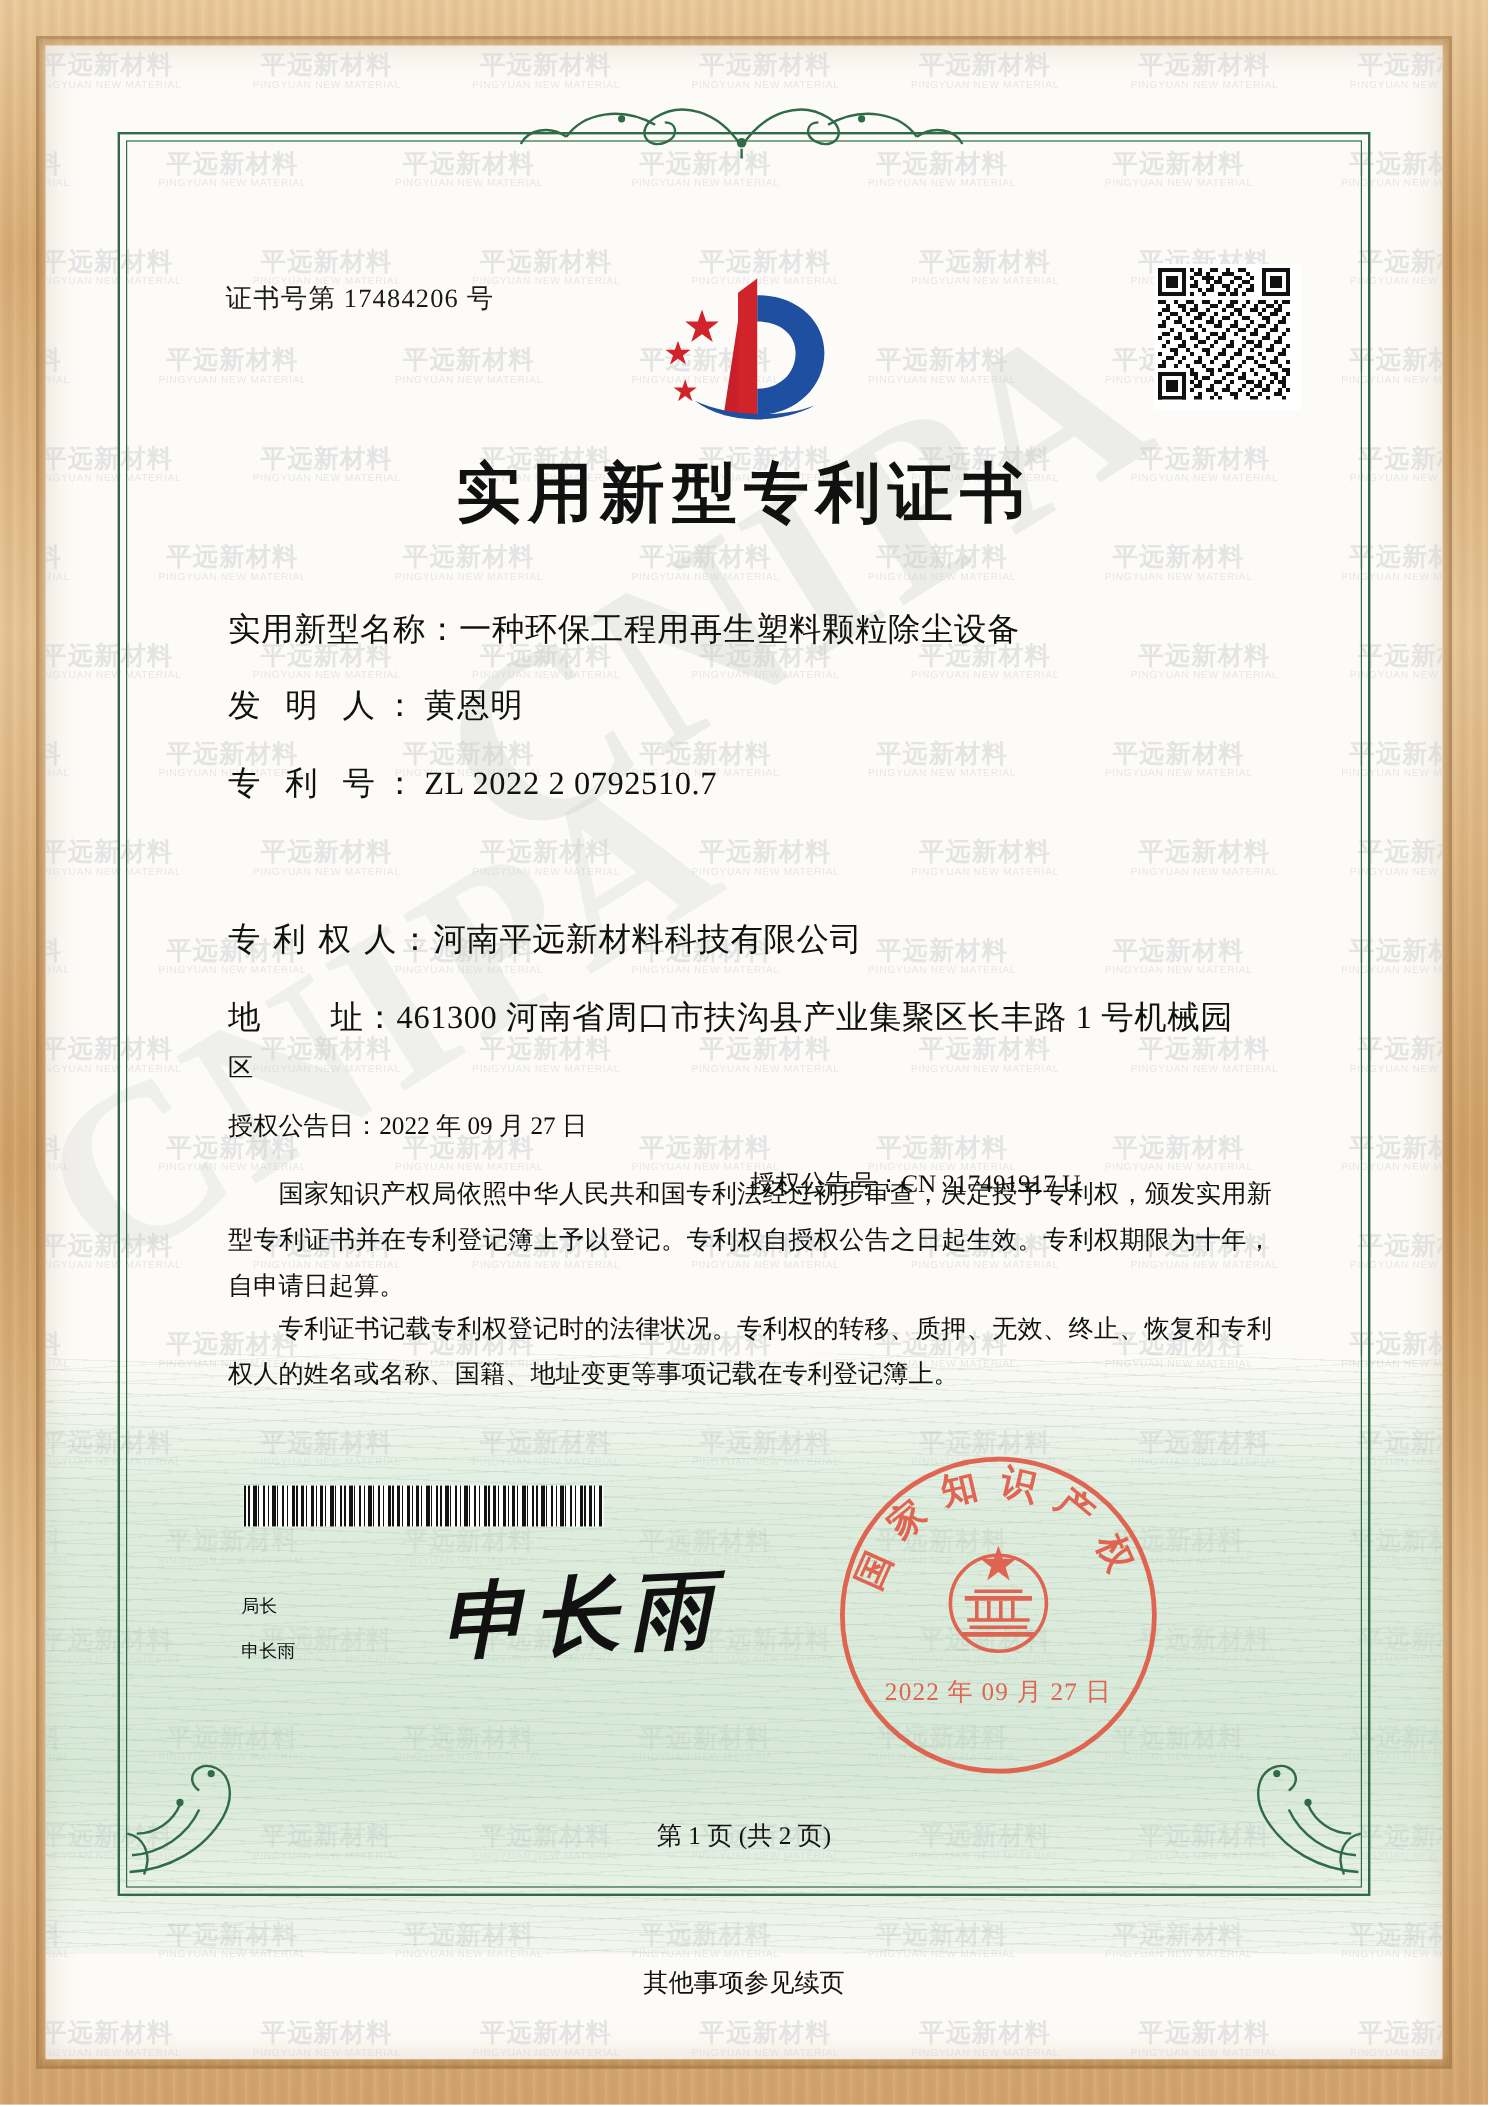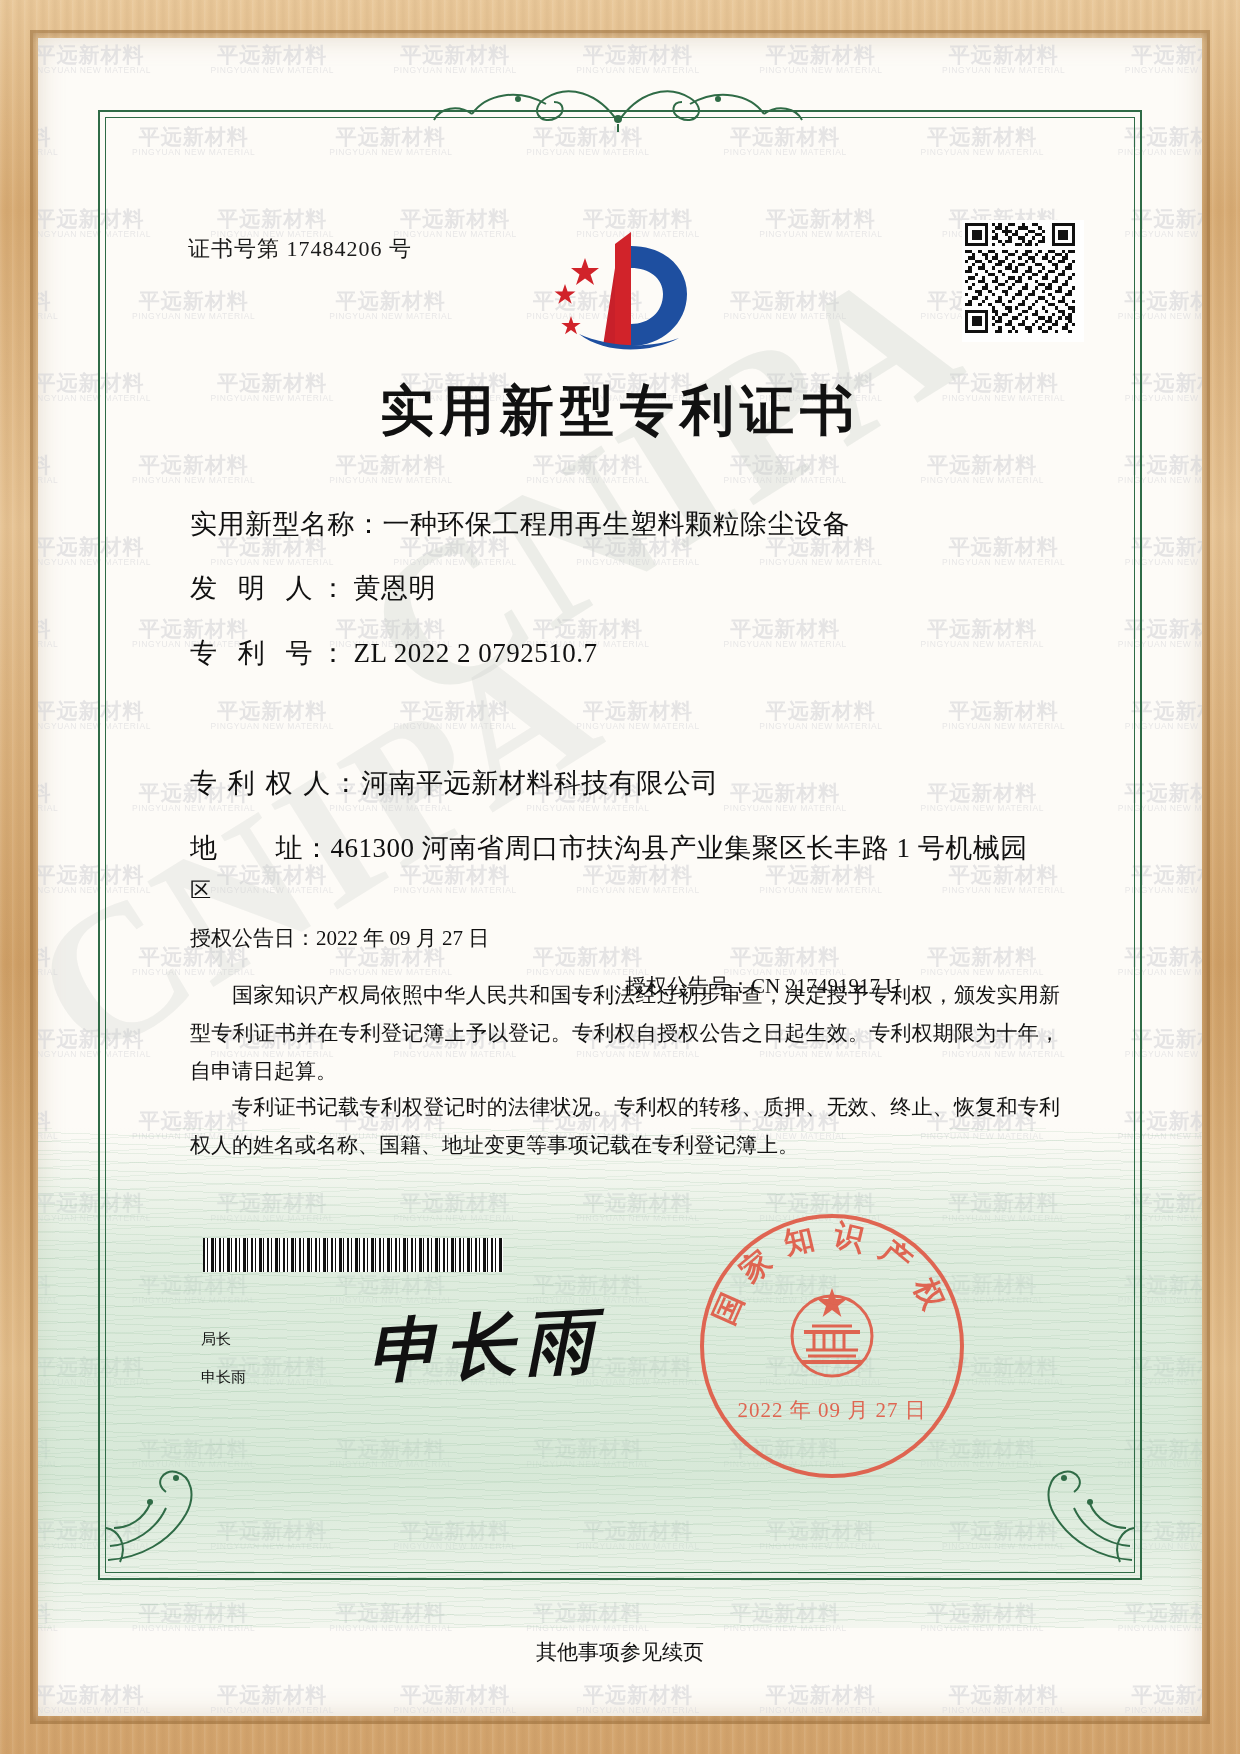--- a/index.html
+++ b/index.html
@@ -1351,16 +1351,17 @@
           <path d="M-28 -4 L28 -4" stroke-width="4"></path>
           <path d="M-20 -10 L20 -10" stroke-width="3"></path>
         </g>
         <g fill="#e0533f" transform="translate(128,86)">
           <polygon points="0,-16 3.8,-5 15,-5 6,2 9.4,13 0,6 -9.4,13 -6,2 -15,-5 -3.8,-5"></polygon>
         </g>
       </svg>
       <div id="seal-date">2022 年 09 月 27 日</div>
     </div>
 
+    <div id="page-no">第 1 页 (共 2 页)</div>
     <div id="footnote">其他事项参见续页</div>
 
   </div>
 </div>
 
 </body></html>

